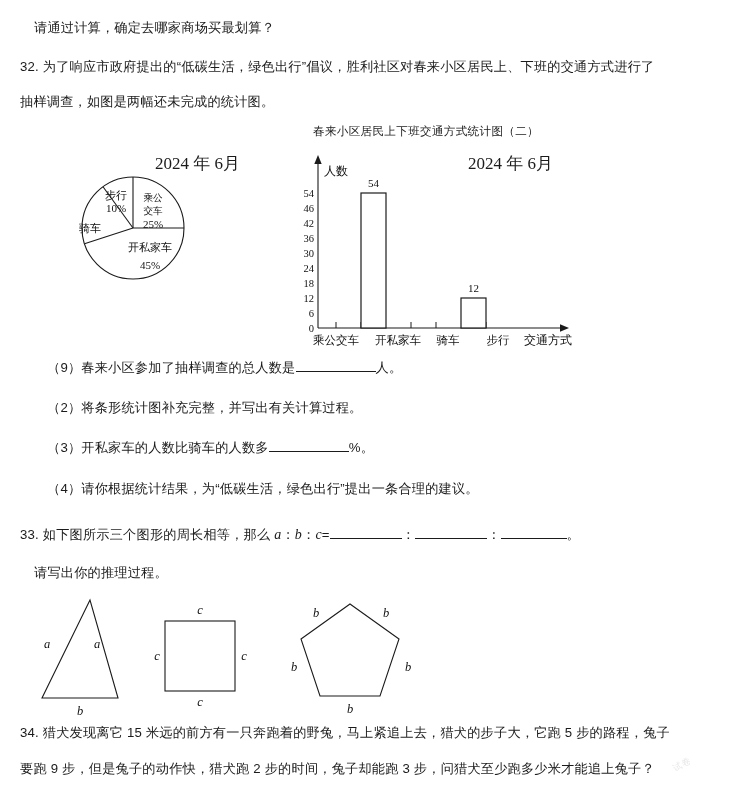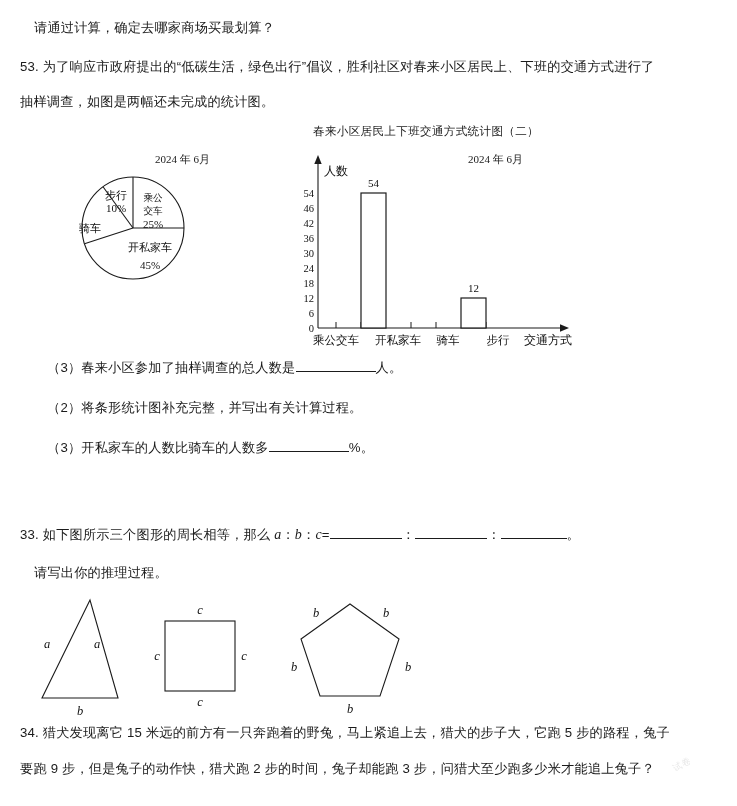--- a/index.html
+++ b/index.html
@@ -53,21 +53,21 @@
     position: absolute;
     font-family: "Liberation Serif", "DejaVu Serif", serif;
     font-size: 11.6px;
     color: #1b1b1b;
     white-space: nowrap;
     letter-spacing: 0.3px;
   }
   .chart-date {
     position: absolute;
     font-family: "Liberation Serif", "DejaVu Serif", serif;
-    font-size: 11px;
+    font-size: 17px;
     color: #1b1b1b;
     white-space: nowrap;
   }
 
   .svg-layer { position: absolute; }
 
   
   .pie-label {
     font-family: "Liberation Serif", "DejaVu Serif", serif;
     font-size: 11px;
@@ -122,21 +122,21 @@
     pointer-events: none;
   }
 </style>
 </head>
 <body>
 
 <div class="page">
 
   <div class="ptext" style="left:34px; top:18px;">请通过计算，确定去哪家商场买最划算？</div>
 
-  <div class="ptext" style="left:20px; top:57px;">53. 为了响应市政府提出的“低碳生活，绿色出行”倡议，胜利社区对春来小区居民上、下班的交通方式进行了</div>
+  <div class="ptext" style="left:20px; top:57px;">32. 为了响应市政府提出的“低碳生活，绿色出行”倡议，胜利社区对春来小区居民上、下班的交通方式进行了</div>
   <div class="ptext" style="left:20px; top:92px;">抽样调查，如图是两幅还未完成的统计图。</div>
 
   <div class="chart-date" style="left:155px; top:152px;">2024 年 6月</div>
 
   <svg class="svg-layer" style="left:60px; top:168px;" width="200" height="125" viewBox="0 0 200 125">
 
     <circle cx="73" cy="60" r="51" fill="#ffffff" stroke="#1b1b1b" stroke-width="1.1"></circle>
 
     <line x1="73" y1="60" x2="73" y2="9" stroke="#1b1b1b" stroke-width="1.1"></line>
     <line x1="73" y1="60" x2="124" y2="60" stroke="#1b1b1b" stroke-width="1.1"></line>
@@ -193,31 +193,34 @@
     <text class="bc-value" x="190.5" y="142" text-anchor="middle">12</text>
 
     <text class="bc-cat" x="53" y="194" text-anchor="middle">乘公交车</text>
     <text class="bc-cat" x="115" y="194" text-anchor="middle">开私家车</text>
     <text class="bc-cat" x="165" y="194" text-anchor="middle">骑车</text>
     <text class="bc-cat" x="215" y="194" text-anchor="middle">步行</text>
     <text class="bc-axis-name" x="265" y="194" text-anchor="middle">交通方式</text>
   </svg>
 
   <div class="ptext" style="left:47px; top:358px;">
-    <span>（3）春来小区参加了抽样调查的总人数是</span><span class="blank w80"></span><span>人。</span>
+    <span>（9）春来小区参加了抽样调查的总人数是</span><span class="blank w80"></span><span>人。</span>
   </div>
 
   <div class="ptext" style="left:47px; top:398px;text-align:center;">
     <span>（2）将条形统计图补充完整，并写出有关计算过程。</span>
   </div>
 
   <div class="ptext" style="left:47px; top:438px;">
     <span>（3）开私家车的人数比骑车的人数多</span><span class="blank w80"></span><span>%。</span>
   </div>
 
+  <div class="ptext" style="left:47px; top:479px;">
+    <span>（4）请你根据统计结果，为“低碳生活，绿色出行”提出一条合理的建议。</span>
+  </div>
 
   <div class="ptext" style="left:20px; top:524px;">
     <span>33. 如下图所示三个图形的周长相等，那么 </span><span class="ital">a</span><span>：</span><span class="ital">b</span><span>：</span><span class="ital">c</span><span>=</span><span class="blank w72"></span><span>：</span><span class="blank w72"></span><span>：</span><span class="blank w66"></span><span>。</span>
   </div>
 
   <div class="ptext" style="left:34px; top:563px;">请写出你的推理过程。</div>
 
   <svg class="svg-layer" style="left:20px; top:596px;" width="420" height="125" viewBox="0 0 420 125">
 
     <polygon points="70,4 22,102 98,102" fill="#ffffff" stroke="#1b1b1b" stroke-width="1.1"></polygon>

